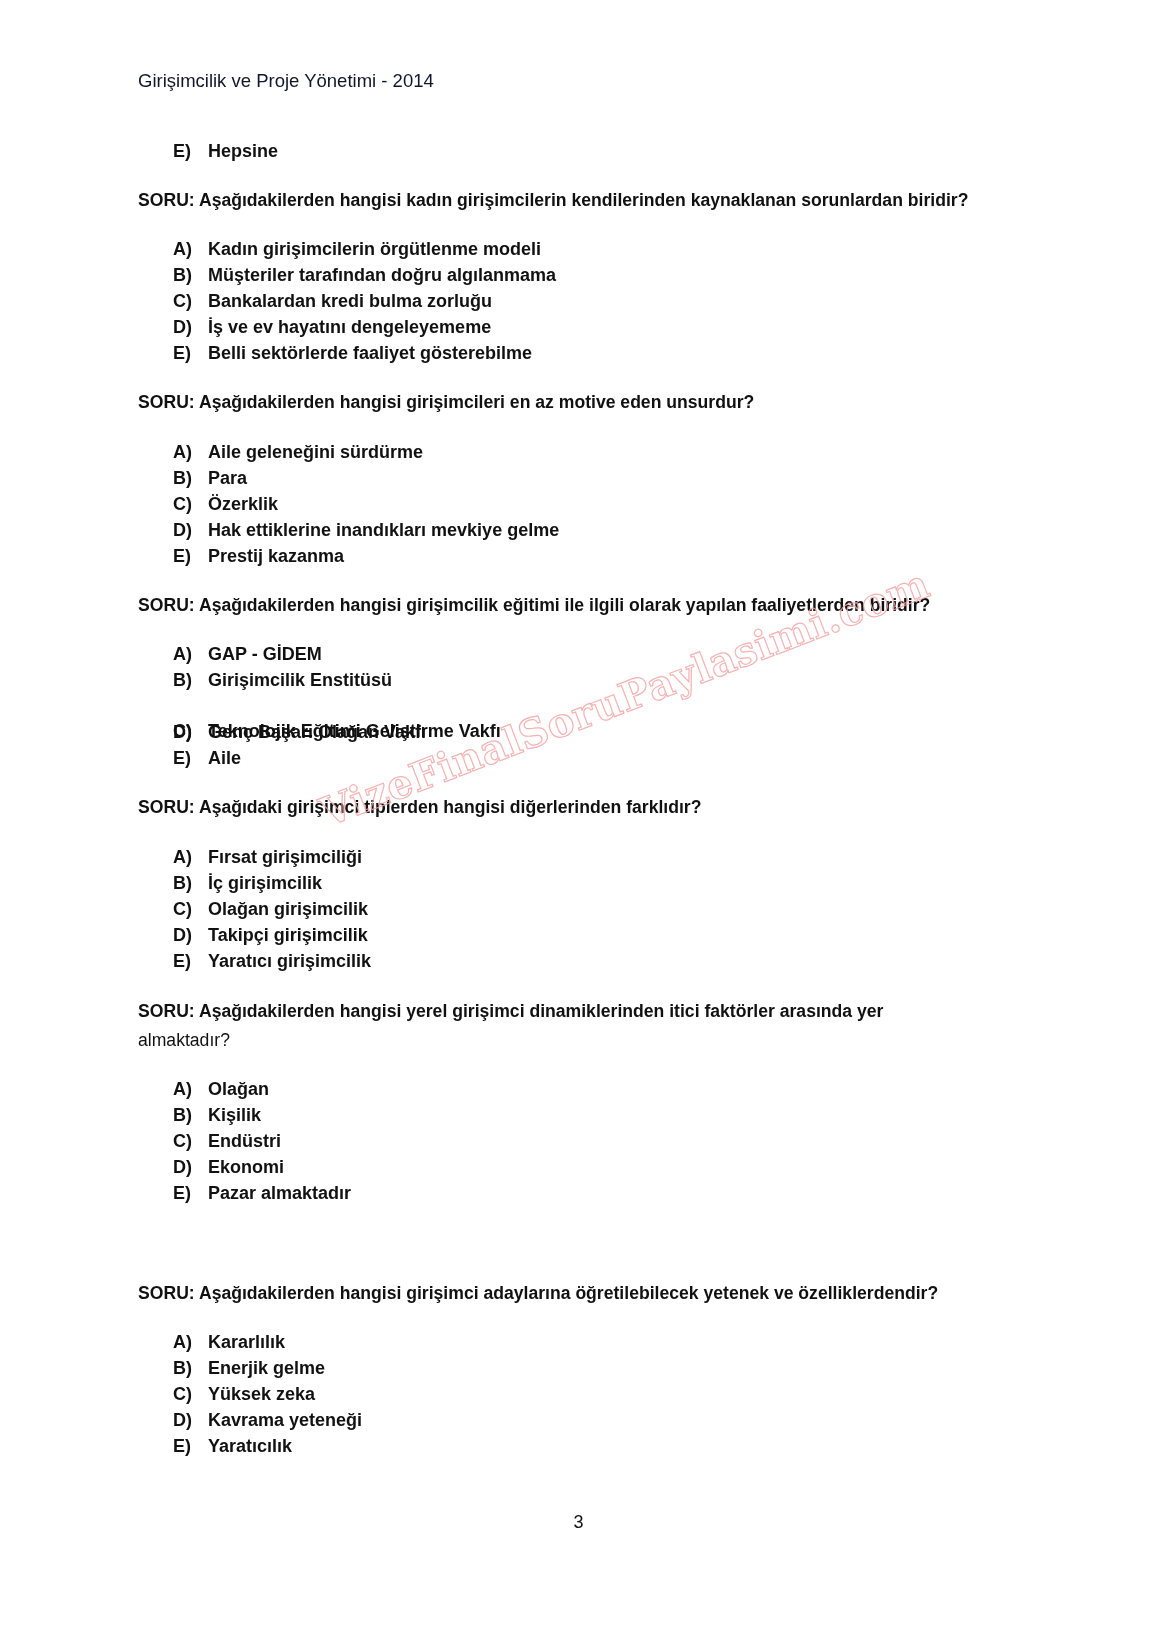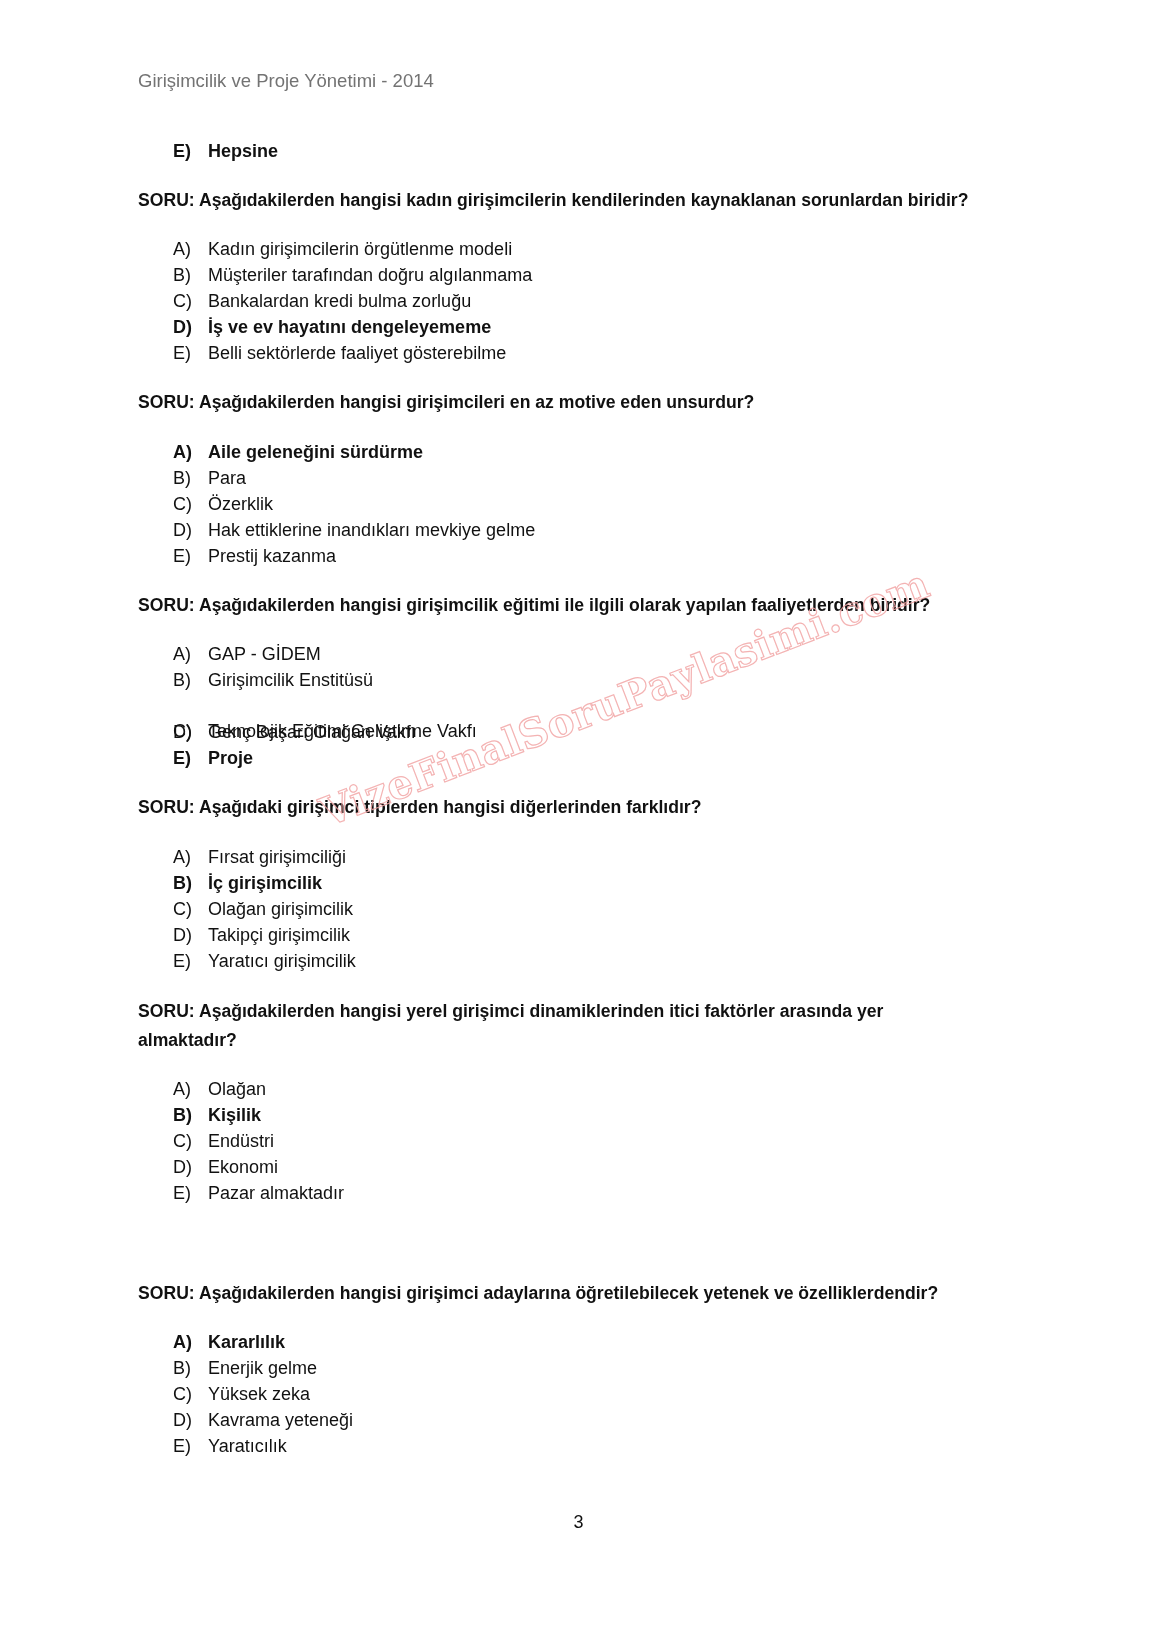--- a/index.html
+++ b/index.html
@@ -1,22 +1,22 @@
 <!DOCTYPE html>
 <html><head>
 <meta charset="utf-8">
 <style>
   html, body { margin: 0; padding: 0; background: #ffffff; }
   body { width: 1157px; height: 1637px; position: relative; overflow: hidden;
          font-family: "Liberation Sans", "DejaVu Sans", sans-serif; color: #111; }
-  .header { position: absolute; left: 138px; top: 70px; font-size: 18.5px; color: #737373; }
+  .header { position: absolute; left: 138px; top: 70px; font-size: 18.5px; color: #0f172a; }
   .line { position: absolute; white-space: nowrap; font-size: 18px; line-height: 22px; }
   .q { left: 138px; font-weight: bold; font-size: 17.6px; }
-  .q2 { left: 138px; font-weight: bold; font-size: 17.6px; }
-  .opt { left: 173px; }
+  .q2 { left: 138px; font-weight: normal; font-size: 17.6px; }
+  .opt { left: 173px; font-weight: bold; }
   .opt .letter { display: inline-block; width: 35px; }
   .opt.correct { font-weight: bold; }
   .pagenum { position: absolute; left: 0; width: 1157px; text-align: center; top: 1512px; font-size: 18px; }
   .watermark { position: absolute; left: 322px; top: 790px; transform: rotate(-21deg); transform-origin: 0 50%;
                font-family: "DejaVu Serif", serif; font-weight: bold; font-size: 40px; letter-spacing: 0.5px;
                color: rgba(255,255,255,0.0); -webkit-text-stroke: 1.2px #f2a6a6; opacity: 0.85;
                white-space: nowrap; pointer-events: none; }
 </style>
 </head>
 <body>
@@ -39,21 +39,21 @@
 <div class="line opt" style="top:467px"><span class="letter">B)</span><span>Para</span></div>
 <div class="line opt" style="top:493px"><span class="letter">C)</span><span>Özerklik</span></div>
 <div class="line opt" style="top:519px"><span class="letter">D)</span><span>Hak ettiklerine inandıkları mevkiye gelme</span></div>
 <div class="line opt" style="top:545px"><span class="letter">E)</span><span>Prestij kazanma</span></div>
 
 <div class="line q" style="top:594px">SORU: Aşağıdakilerden hangisi girişimcilik eğitimi ile ilgili olarak yapılan faaliyetlerden biridir?</div>
 <div class="line opt" style="top:643px"><span class="letter">A)</span><span>GAP - GİDEM</span></div>
 <div class="line opt" style="top:669px"><span class="letter">B)</span><span>Girişimcilik Enstitüsü</span></div>
 <div class="line opt" style="top:720px"><span class="letter">C)</span><span>Teknolojik Eğitimi Geliştirme Vakfı</span></div>
 <div class="line opt" style="top:721px"><span class="letter">D)</span><span>Genç Başarı Olağan Vakfı</span></div>
-<div class="line opt correct" style="top:747px"><span class="letter">E)</span><span>Proje</span></div>
+<div class="line opt correct" style="top:747px"><span class="letter">E)</span><span>Aile</span></div>
 
 <div class="line q" style="top:796px">SORU: Aşağıdaki girişimci tiplerden hangisi diğerlerinden farklıdır?</div>
 <div class="line opt" style="top:846px"><span class="letter">A)</span><span>Fırsat girişimciliği</span></div>
 <div class="line opt correct" style="top:872px"><span class="letter">B)</span><span>İç girişimcilik</span></div>
 <div class="line opt" style="top:898px"><span class="letter">C)</span><span>Olağan girişimcilik</span></div>
 <div class="line opt" style="top:924px"><span class="letter">D)</span><span>Takipçi girişimcilik</span></div>
 <div class="line opt" style="top:950px"><span class="letter">E)</span><span>Yaratıcı girişimcilik</span></div>
 
 <div class="line q" style="top:1000px">SORU: Aşağıdakilerden hangisi yerel girişimci dinamiklerinden itici faktörler arasında yer</div>
 <div class="line q2" style="top:1029px">almaktadır?</div>

